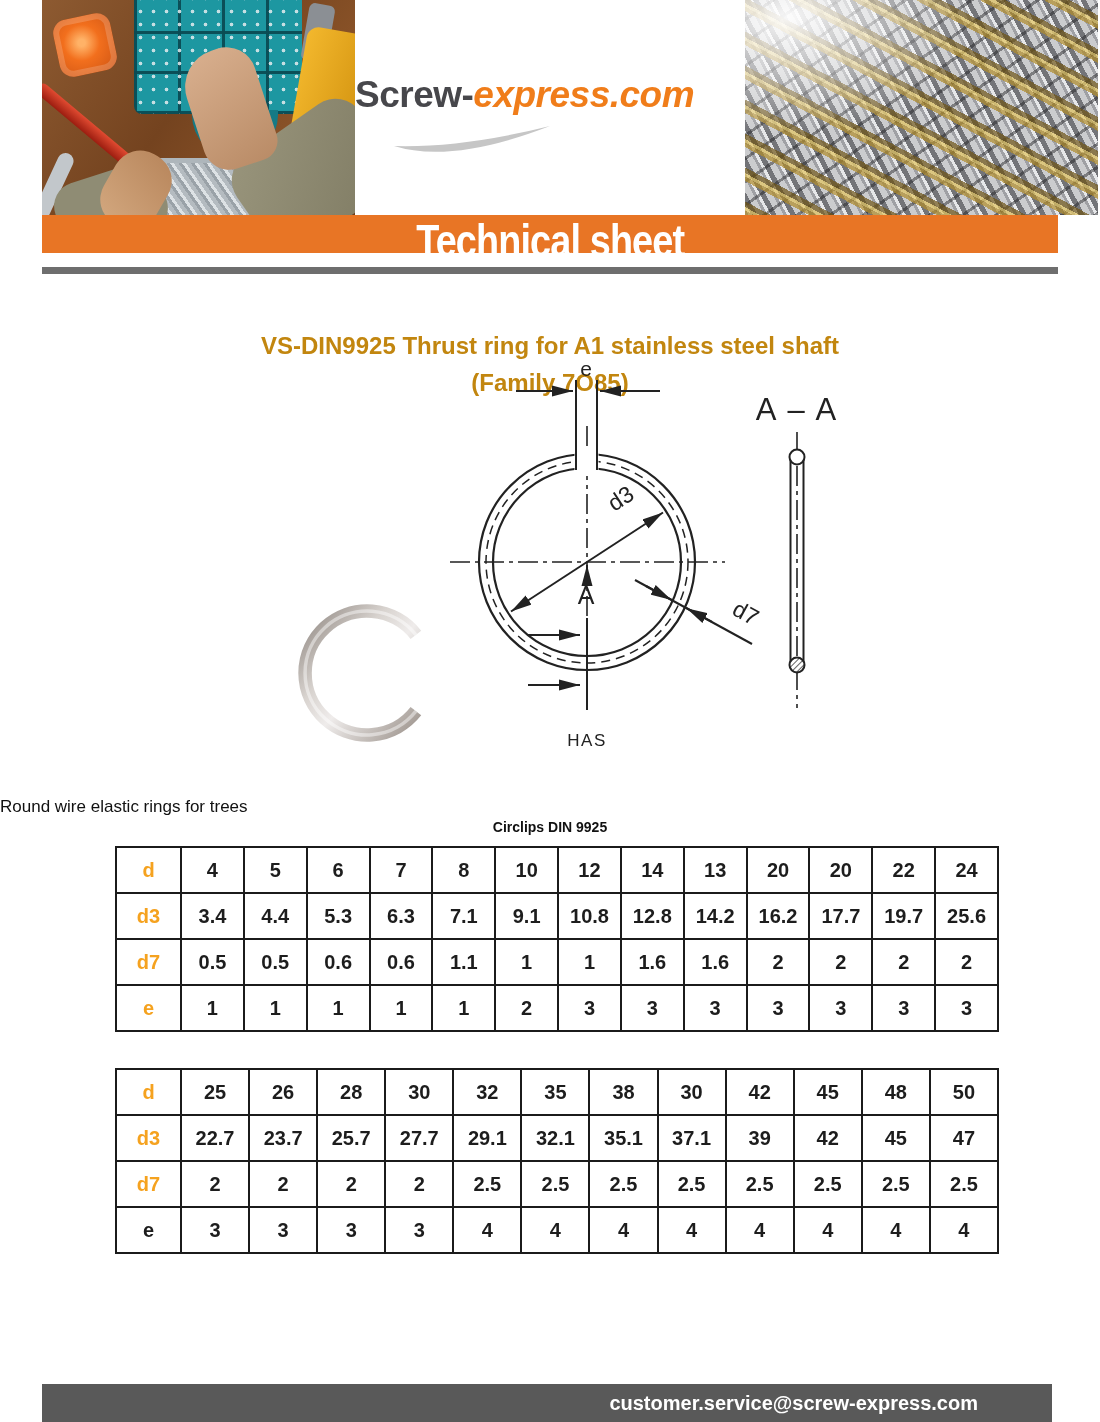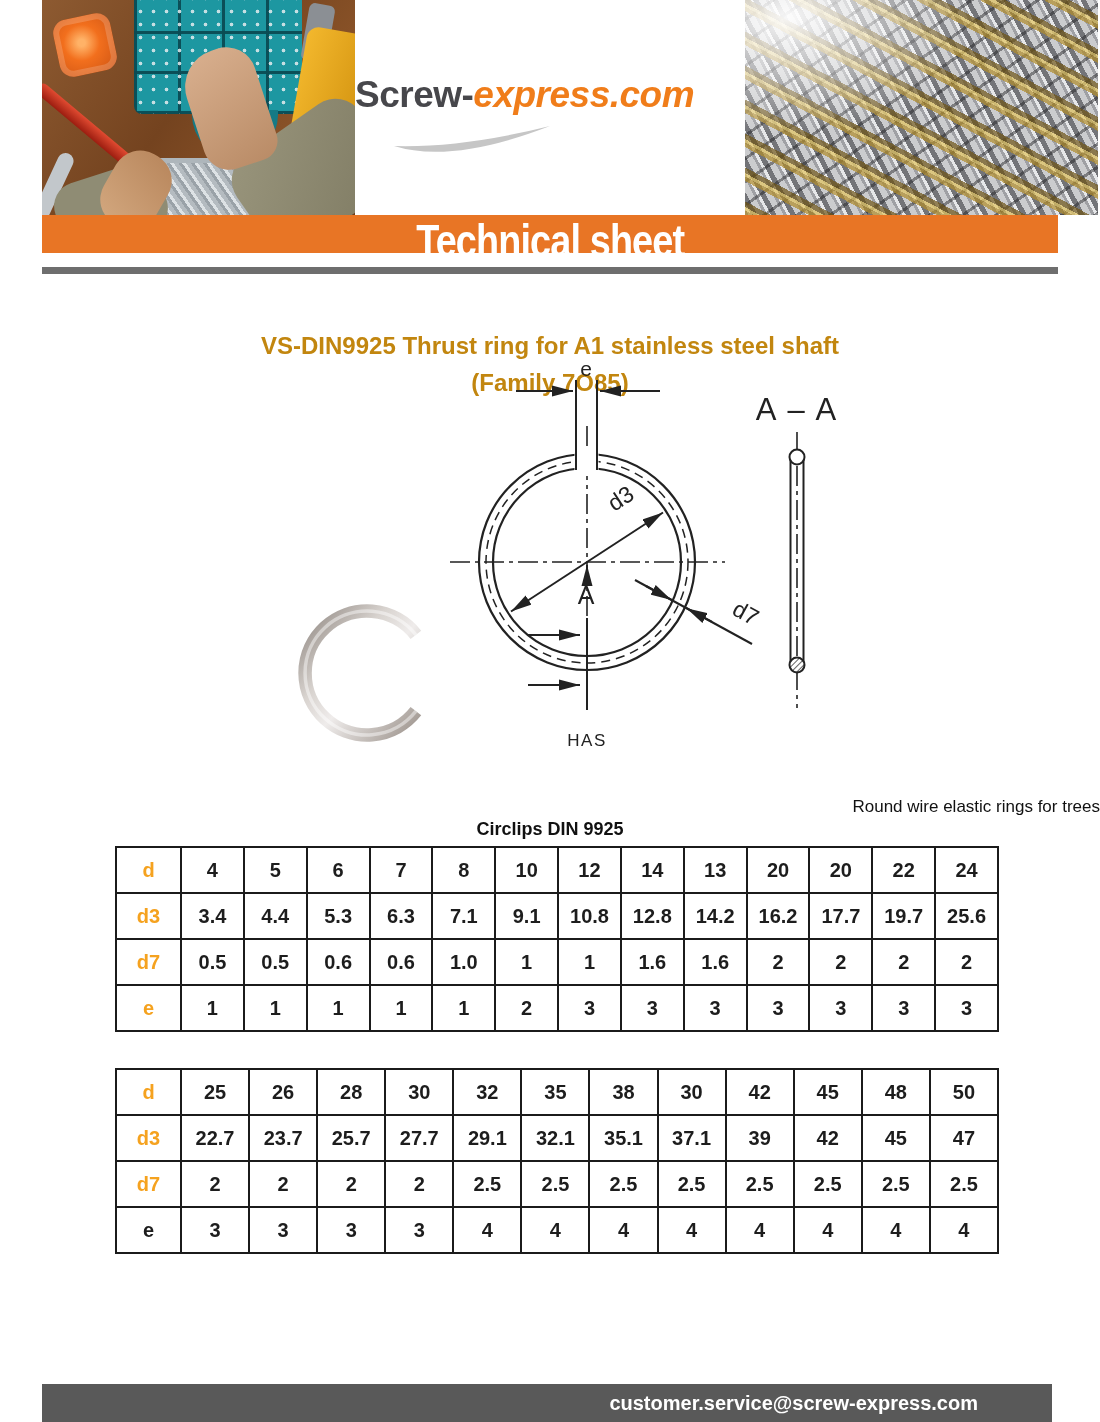--- a/index.html
+++ b/index.html
@@ -59,23 +59,23 @@
 
   .ptitle{position:absolute;left:0;top:297px;width:1100px;text-align:center;color:#c2860f;
           font-size:24px;font-weight:bold;line-height:37px;margin-top:30px;}
 
   
   .drawing{position:absolute;left:420px;top:358px;}
   .ringphoto{position:absolute;left:282px;top:588px;}
   .drawing text{font-family:"Liberation Sans",sans-serif;fill:#222;}
 
   
-  .cap1{position:absolute;left:0;top:797px;width:1100px;text-align:right;font-size:17px;color:#111;}
+  .cap1{position:absolute;left:0;top:797px;width:1100px;text-align:left;font-size:17px;color:#111;}
   .cap2{position:absolutes;}
-  .cap2{position:absolute;left:0;top:819px;width:1100px;text-align:center;font-size:18px;font-weight:bold;color:#111;}
+  .cap2{position:absolute;left:0;top:819px;width:1100px;text-align:center;font-size:14px;font-weight:bold;color:#111;}
   table.din{position:absolute;left:115px;border-collapse:collapse;table-layout:fixed;width:884px;}
   table.din td,table.din th{border:2px solid #1b1b1b;height:44px;text-align:center;vertical-align:middle;
     font-size:20px;font-weight:bold;color:#1d1d1d;padding:0;}
   table.din th{width:63px;}
   table.din th.accent{color:#f5a21f;}
   #table1{top:846px;}
   #table2{top:1068px;}
 
   
   .footer{position:absolute;left:42px;top:1384px;width:1010px;height:38px;background:#595959;
@@ -222,21 +222,21 @@
           <td>17.7</td>
           <td>19.7</td>
           <td>25.6</td>
         </tr>
         <tr>
           <th class="accent">d7</th>
           <td>0.5</td>
           <td>0.5</td>
           <td>0.6</td>
           <td>0.6</td>
-          <td>1.0</td>
+          <td>1.1</td>
           <td>1</td>
           <td>1</td>
           <td>1.6</td>
           <td>1.6</td>
           <td>2</td>
           <td>2</td>
           <td>2</td>
           <td>2</td>
         </tr>
         <tr>

